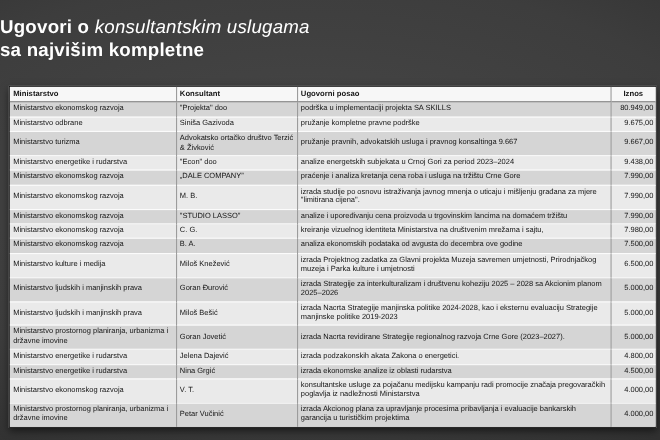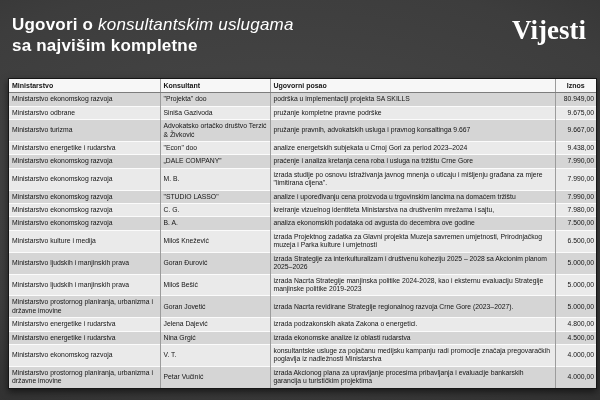--- a/index.html
+++ b/index.html
@@ -5,21 +5,21 @@
   html,body { margin:0; padding:0; }
   body {
     width:600px; height:400px; overflow:hidden; position:relative;
     background:#383838;
     background-image: radial-gradient(ellipse 130% 95% at 46% 42%, #484848 0%, #3d3d3d 50%, #232323 100%);
     font-family:"Liberation Sans", sans-serif;
     -webkit-font-smoothing:antialiased;
   }
   .header {
     display:flex; justify-content:space-between; align-items:flex-start;
-    padding:14px 10px 0 12px;
+    padding:14px 10px 0 0;
   }
   .title {
     color:#ffffff; font-size:17px; line-height:21px; font-weight:700; letter-spacing:.2px;
   }
   .title .it { font-style:italic; font-weight:400; }
   .logo {
     color:#ffffff; font-family:"Liberation Serif", serif;
     font-size:27px; font-weight:700; line-height:28px; margin:2px 4px 0 0;
   }
   .table-wrap {
@@ -46,21 +46,20 @@
 </style>
 </head>
 <body>
 
 <div class="header">
   <div class="title">
     <span>Ugovori o</span>
     <span class="it">konsultantskim uslugama</span><br>
     <span>sa najvišim kompletne</span>
   </div>
-  <div class="logo">Vijesti</div>
 </div>
 
 <div class="table-wrap">
   <table>
     <colgroup>
       <col style="width:151px">
       <col style="width:110px">
       <col style="width:285px">
       <col>
     </colgroup>

